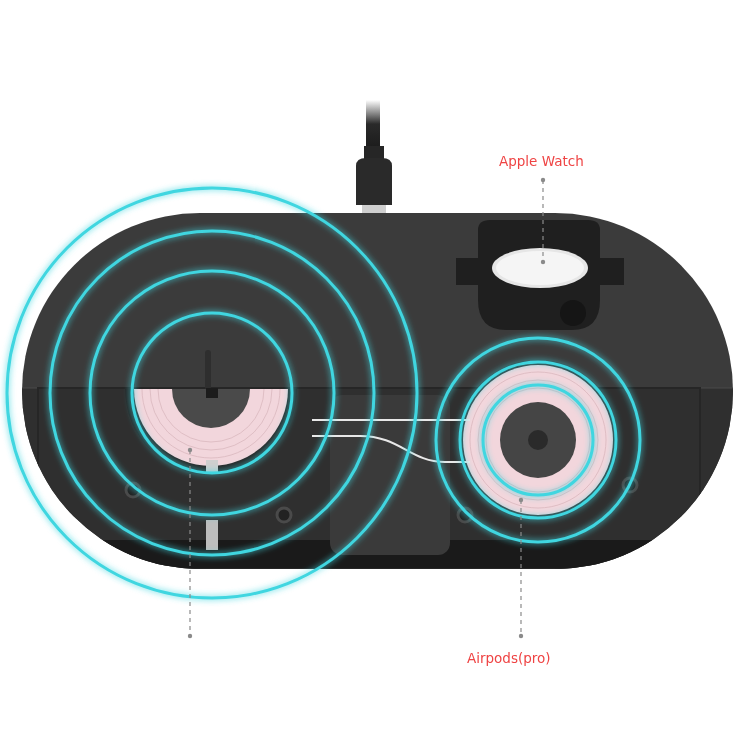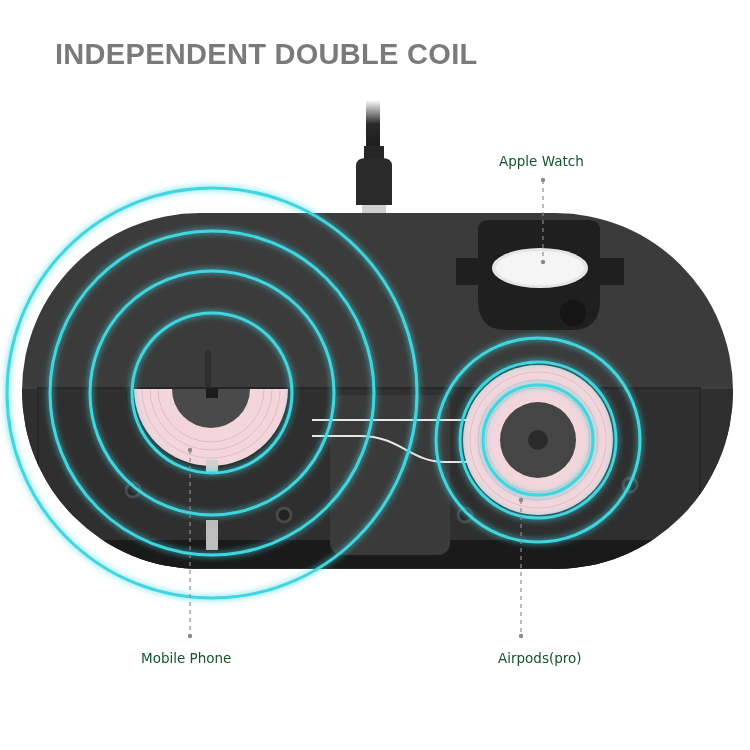--- a/index.html
+++ b/index.html
@@ -1,27 +1,26 @@
 <!DOCTYPE html>
 <html><head>
 <meta charset="utf-8">
 <style>
   html, body { margin:0; padding:0; background:#ffffff; }
   body { width:750px; height:750px; position:relative; overflow:hidden; font-family:"Liberation Sans", sans-serif; }
   .headline { position:absolute; left:55px; top:36px; margin:0; color:#7a7a7a; font-weight:bold; font-size:29px; line-height:37px; letter-spacing:0.3px; }
   .headline span { display:block; }
-  .label { position:absolute; color:#14532d; font-family:"DejaVu Sans", sans-serif; font-size:13.5px; line-height:19px; }
+  .label { position:absolute; color:#ef4444; font-family:"DejaVu Sans", sans-serif; font-size:13.5px; line-height:19px; }
   .label span { display:block; }
   svg.scene { position:absolute; left:0; top:0; }
 </style>
 </head>
 <body>
 
 <h1 class="headline">
-  <span>INDEPENDENT DOUBLE COIL</span>
 </h1>
 
 <svg class="scene" width="750" height="750" viewBox="0 0 750 750">
   <defs>
     <filter id="glow" x="-20%" y="-20%" width="140%" height="140%">
       <feGaussianBlur stdDeviation="3" result="b"></feGaussianBlur>
       <feMerge>
           <feMergeNode in="b"></feMergeNode>
           <feMergeNode in="SourceGraphic"></feMergeNode>
         </feMerge>
@@ -123,18 +122,17 @@
     <circle cx="521" cy="500" r="2.2" stroke="none"></circle>
     <circle cx="521" cy="636" r="2.2" stroke="none"></circle>
   </g>
 </svg>
 
 <div class="label" style="left:499px; top:152px;">
   <span>Apple Watch</span>
 </div>
 
 <div class="label" style="left:141px; top:649px;">
-  <span>Mobile Phone</span>
 </div>
 
-<div class="label" style="left:498px; top:649px;">
+<div class="label" style="left:467px; top:649px;">
   <span>Airpods(pro)</span>
 </div>
 
 </body></html>

